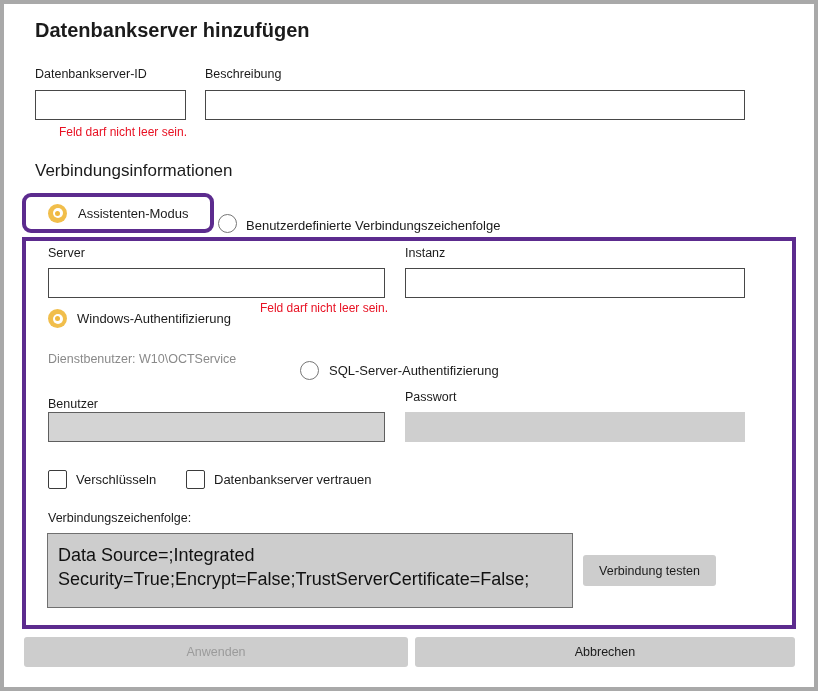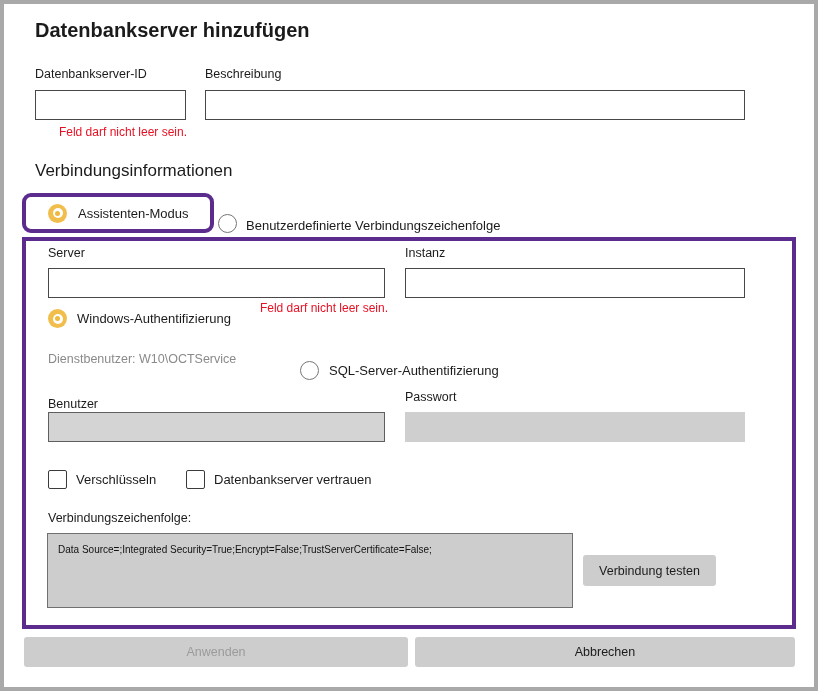--- a/index.html
+++ b/index.html
@@ -49,21 +49,21 @@
   .muted{color:#8a8a8a;font-size:12.5px;}
   
   .check-row{display:flex;align-items:center;gap:9px;}
   .checkbox{width:19px;height:19px;box-sizing:border-box;border:1px solid #3b3b3b;
             border-radius:2px;background:#fff;flex:0 0 auto;}
   .check-label{font-size:13px;color:#1b1b1b;}
   
   .connstr{
     box-sizing:border-box;width:526px;height:75px;
     background:#cdcdcd;border:1px solid #707070;
-    font-size:10px;color:#111;padding:9px 10px;line-height:1.35;
+    font-size:18px;color:#111;padding:9px 10px;line-height:1.35;
     overflow:hidden;
   }
   .btn{
     box-sizing:border-box;border:none;border-radius:3px;background:#cdcdcd;
     font-family:inherit;font-size:12.5px;color:#1b1b1b;
     display:flex;align-items:center;justify-content:center;cursor:default;
   }
   .btn.disabled{color:#9b9b9b;}
 </style>
 </head>

